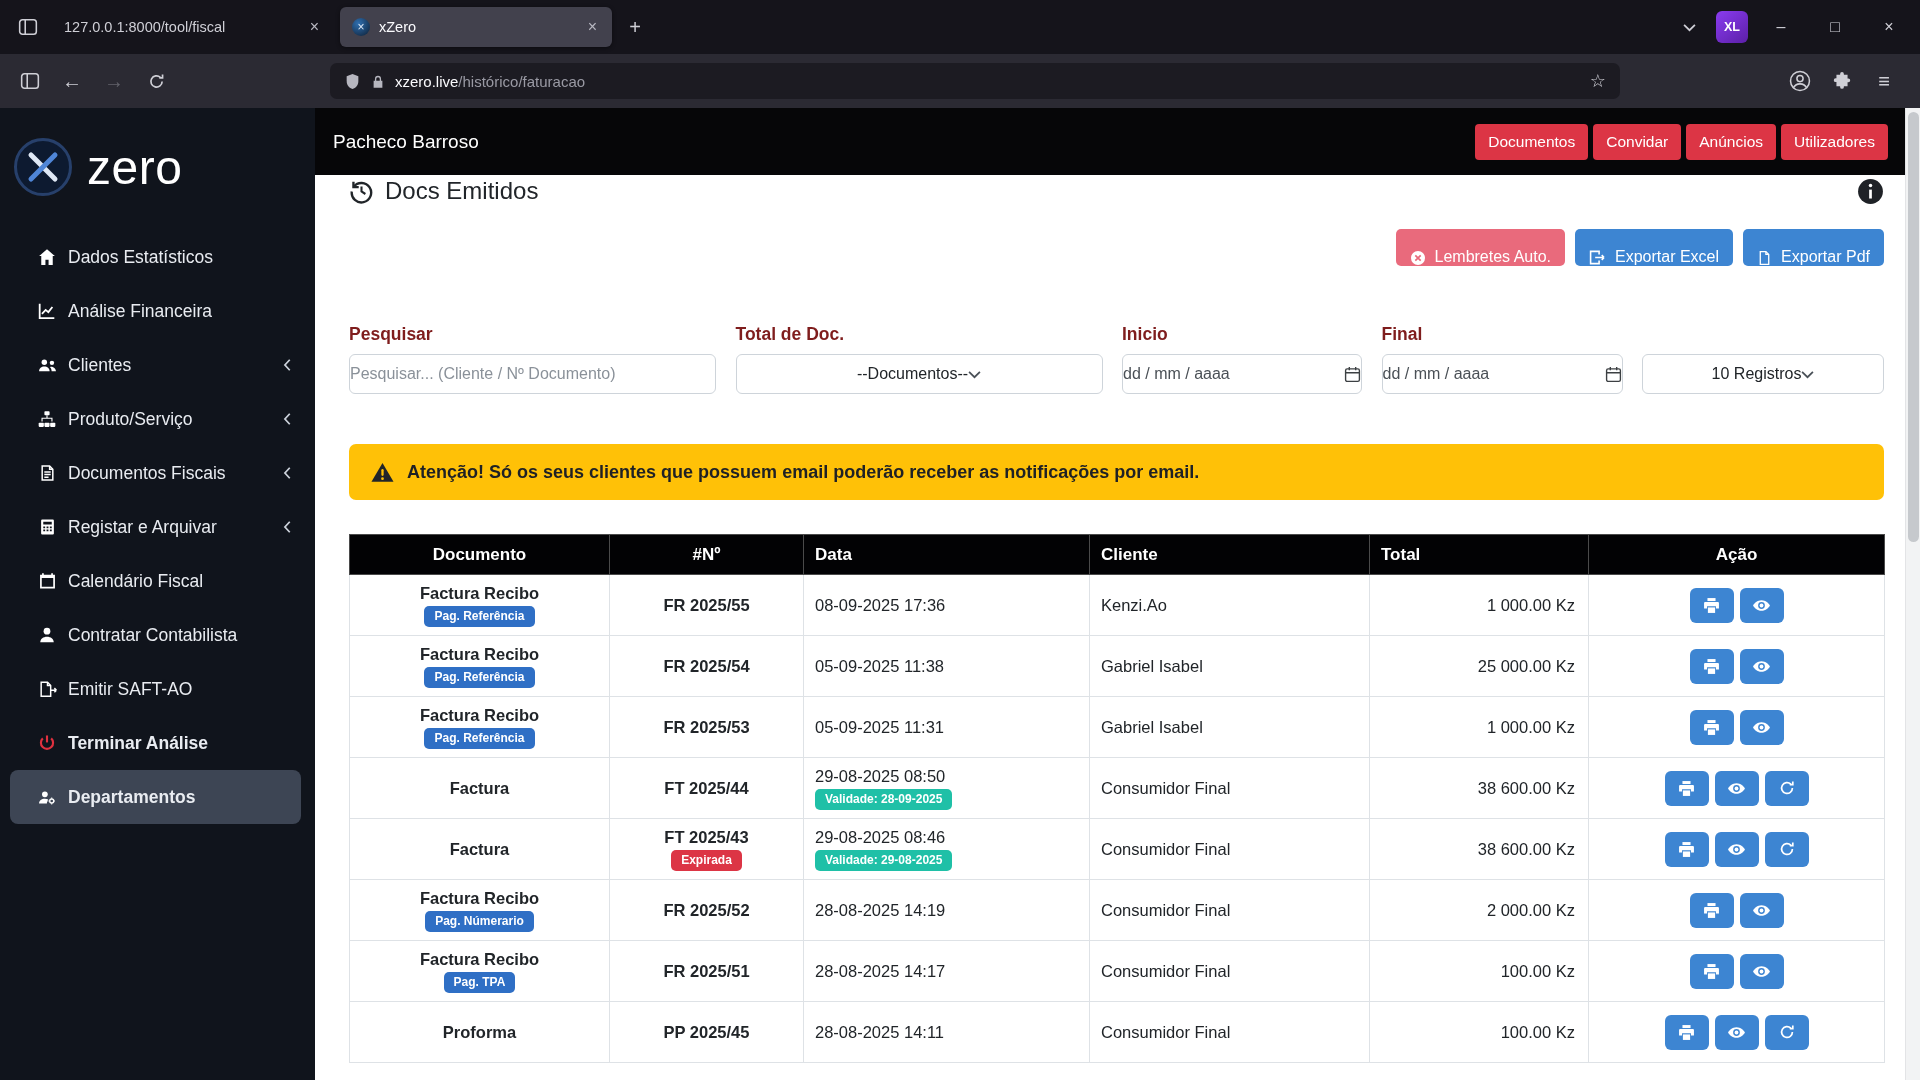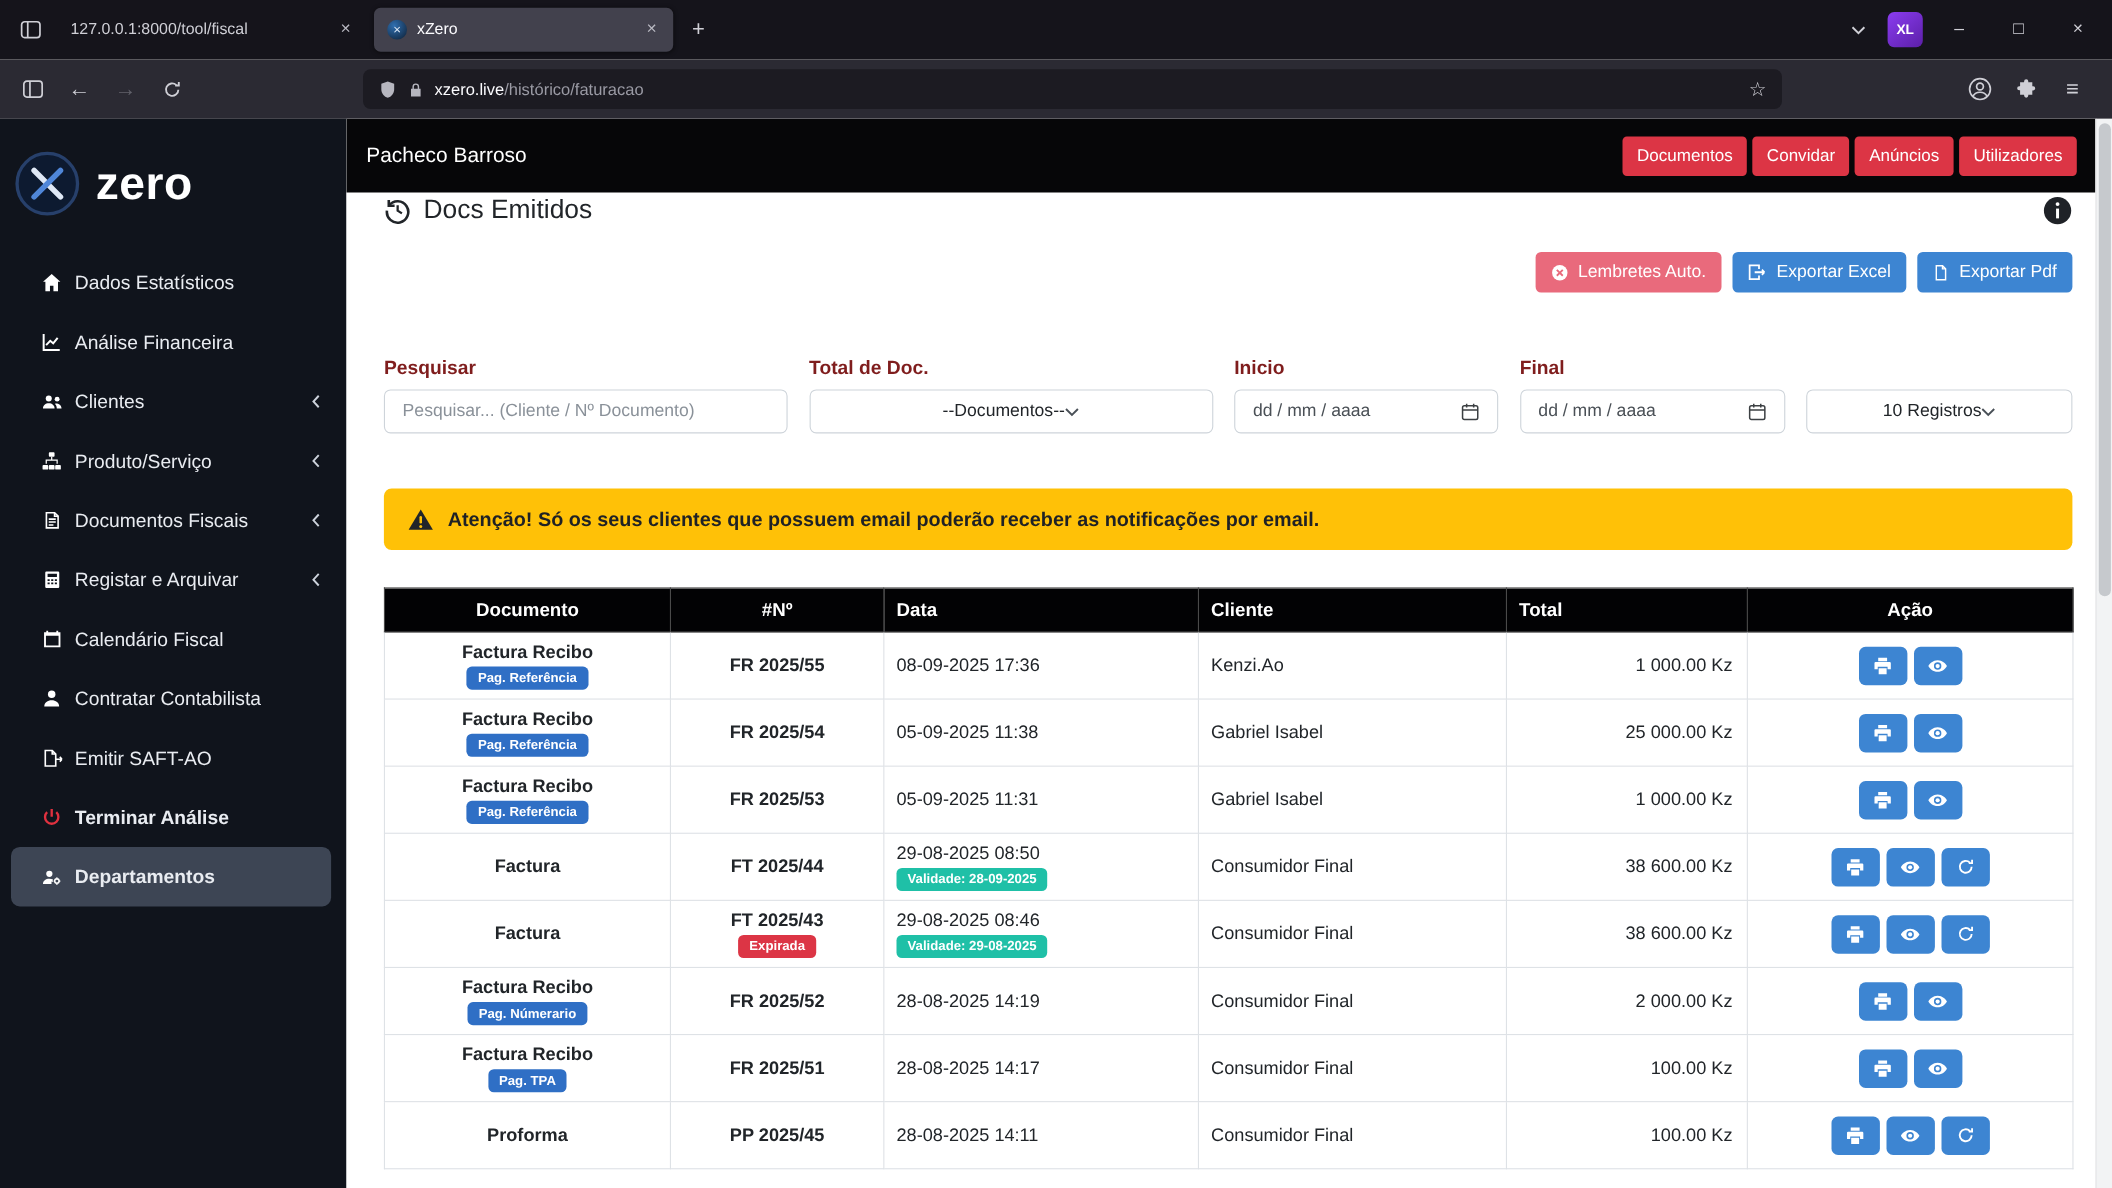--- a/index.html
+++ b/index.html
@@ -28,49 +28,49 @@
   .urlbar{flex:1;height:36px;background:#1c1b22;border-radius:7px;margin:0 162px 0 150px;display:flex;align-items:center;padding:0 14px;gap:10px;cursor:text}
   .url-text{font-size:15px;color:#fbfbfe;flex:1;white-space:nowrap;overflow:hidden}
   .url-text .path{color:#9a9aa4}
   .star{font-size:18px;color:#cfcfd6;cursor:pointer}
 
   
   .app{position:absolute;top:108px;left:0;width:1920px;height:972px;display:flex}
   .sidebar{width:315px;background:#10141c;flex-shrink:0;color:#e9ecf1}
   .brand{display:flex;align-items:center;gap:15px;padding:26px 0 0 14px;height:92px;cursor:pointer}
   .brand-circle{width:58px;height:58px;border-radius:50%;background:#0d1a30;border:3px solid #27406b;position:relative;flex-shrink:0}
-  .brand-text{font-size:42px;color:#fff;letter-spacing:.5px;font-weight:700}
+  .brand-text{font-size:48px;color:#fff;letter-spacing:.5px;font-weight:400}
   .menu{margin-top:30px}
   .sb-item{height:54px;display:flex;align-items:center;padding:0 20px 0 36px;gap:10px;font-size:17.5px;cursor:pointer}
   .sb-item .sb-icon{width:22px;display:flex;justify-content:center;color:#fff;flex-shrink:0}
   .sb-item .sb-icon.danger{color:#e0313f}
   .sb-item .sb-label{flex:1;white-space:nowrap}
   .sb-item.bold .sb-label{font-weight:700}
   .sb-item .sb-chevron{color:#ccd2db;display:flex}
   .sb-item.active{background:#3d4554;border-radius:8px;margin:0 14px 0 10px;padding-left:26px}
 
   .content{flex:1;display:flex;flex-direction:column;background:#fff;margin-right:15px;min-width:0}
   .app-topbar{height:67px;background:#060608;display:flex;align-items:center;padding:0 17px 0 18px;flex-shrink:0}
   .company{color:#fff;font-size:19px}
   .tb-buttons{margin-left:auto;display:flex;gap:5px}
   .tb-btn{background:#dc3545;color:#fff;font-size:15.5px;padding:9px 13px;border-radius:4px;border:none;cursor:pointer;font-family:inherit}
 
   .main{flex:1;padding:0 21px 0 34px;overflow:hidden}
   .title-row{display:flex;align-items:center;height:32px}
   .page-title{font-size:24px;color:#212529;display:flex;align-items:center;gap:11px;font-weight:500}
   .info-wrap{margin-left:auto;cursor:pointer;display:flex}
   .toolbar-row{display:flex;justify-content:flex-end;gap:10px;margin-top:22px}
-  .btn{display:inline-flex;align-items:center;gap:9px;font-size:16px;color:#fff;border-radius:5px;padding:0 14px;height:37px;border:none;cursor:pointer;font-family:inherit}
+  .btn{display:inline-flex;align-items:flex-end;gap:9px;font-size:16px;color:#fff;border-radius:5px;padding:0 14px;height:37px;border:none;cursor:pointer;font-family:inherit}
   .btn-pink{background:#e96a7c}
   .btn-blue{background:#3d85d2}
 
   .filters{display:flex;margin-top:58px;width:100%;justify-content:space-between}
   .f-col{display:flex;flex-direction:column;gap:9px}
   .f-label{font-size:17.5px;font-weight:700;color:#7f1d1d;height:21px}
-  .f-input{height:40px;border:1px solid #ced4da;border-radius:6px;font-size:16px;padding:0 16px;color:#212529;display:flex;align-items:center;background:#fff;width:100%;font-family:inherit}
+  .f-input{height:40px;border:1px solid #ced4da;border-radius:6px;font-size:16px;padding:0 0;color:#212529;display:flex;align-items:center;background:#fff;width:100%;font-family:inherit}
   input.f-input::placeholder{color:#8a9199}
   .select{justify-content:center;cursor:pointer}
   .date{justify-content:space-between;cursor:pointer;color:#4a5056}
 
   .alert{margin-top:50px;width:100%;background:#ffc107;border-radius:7px;height:56px;display:flex;align-items:center;gap:13px;padding:0 22px;font-size:18px;color:#1f2125;font-weight:600}
   .alert .a-title{font-weight:800}
 
   table{margin-top:34px;width:100%;border-collapse:collapse;table-layout:fixed}
   thead th{background:#020204;color:#fff;font-size:17px;font-weight:700;height:40px;border:1px solid #4a4a4a;padding:0 11px}
   th.left{text-align:left}th.center{text-align:center}

